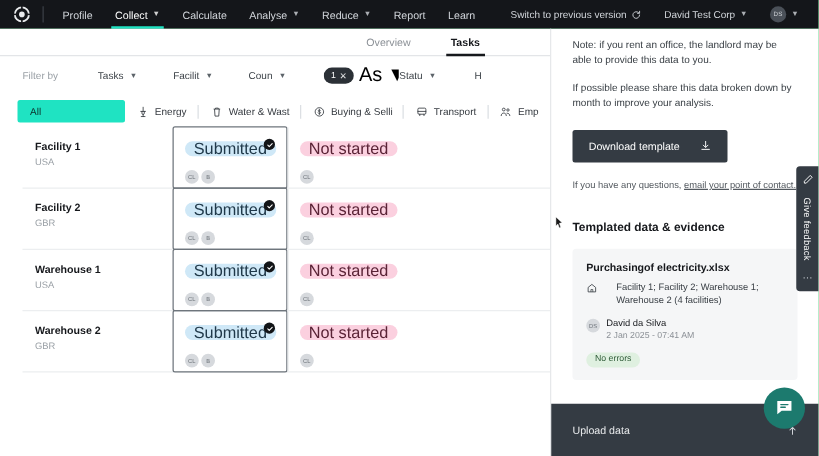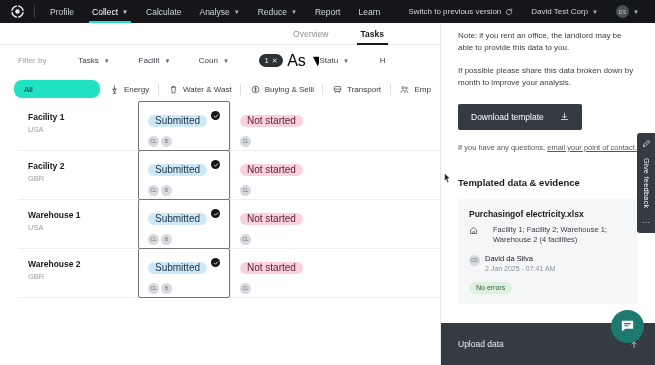--- a/index.html
+++ b/index.html
@@ -71,21 +71,21 @@
     display:flex; align-items:center; justify-content:center; gap:3px; font-size:7px; padding:0 4px;
   }
   .count-chip .x { font-size:7px; opacity:.85; }
 
   .cat-row { height:26px; display:flex; align-items:center; padding-left:14px; gap:0; }
   .cat {
     display:flex; align-items:center; gap:5px; font-size:8px; color:#34393f;
     height:18px; padding:0 10px; white-space:nowrap; cursor:pointer; position:relative; overflow:hidden;
   }
   .cat.all {
-    background:#1fe3c2; color:#0d2e2a; width:88px; border-radius:8px;
+    background:#1fe3c2; color:#0d2e2a; width:88px; border-radius:2px;
     justify-content:flex-start; font-size:8px;
   }
   .cat-sep { width:1px; height:11px; background:#dcdfe3; }
   .cat-ico { width:9px; height:9px; display:inline-block; flex:none; }
 
   
   .table { position:absolute; top:79px; left:18px; right:0; bottom:0; }
   .thead { display:flex; border-bottom:1px solid #e6e8ea; height:58px; }
   .th {
     font-size:8px; font-weight:bold; color:#16181c; line-height:1.35;
@@ -105,21 +105,21 @@
   .cell {
     width:92px; flex:none; padding:8px 0 0 9px; position:relative;
     border-left:1px solid #eceef0;
   }
   .cell.sel {
     border:1.4px solid #6e757c; border-radius:2px; margin:-1px 0 -1px -1px;
     height:calc(100% + 2px);
   }
   .badge {
     display:inline-flex; align-items:center; height:12px; border-radius:7px;
-    padding:0 7px; font-size:10px; white-space:nowrap;
+    padding:0 7px; font-size:13px; white-space:nowrap;
   }
   .badge.submitted { background:#cfe8f7; color:#20394a; }
   .badge.notstarted { background:#fbd0df; color:#5a2336; }
   .check {
     position:absolute; right:9px; top:9px; width:9px; height:9px; border-radius:50%;
     background:#121417; display:flex; align-items:center; justify-content:center;
   }
   .check svg { width:6px; height:6px; }
   .avatars { display:flex; gap:2px; margin-top:8px; }
   .av {

